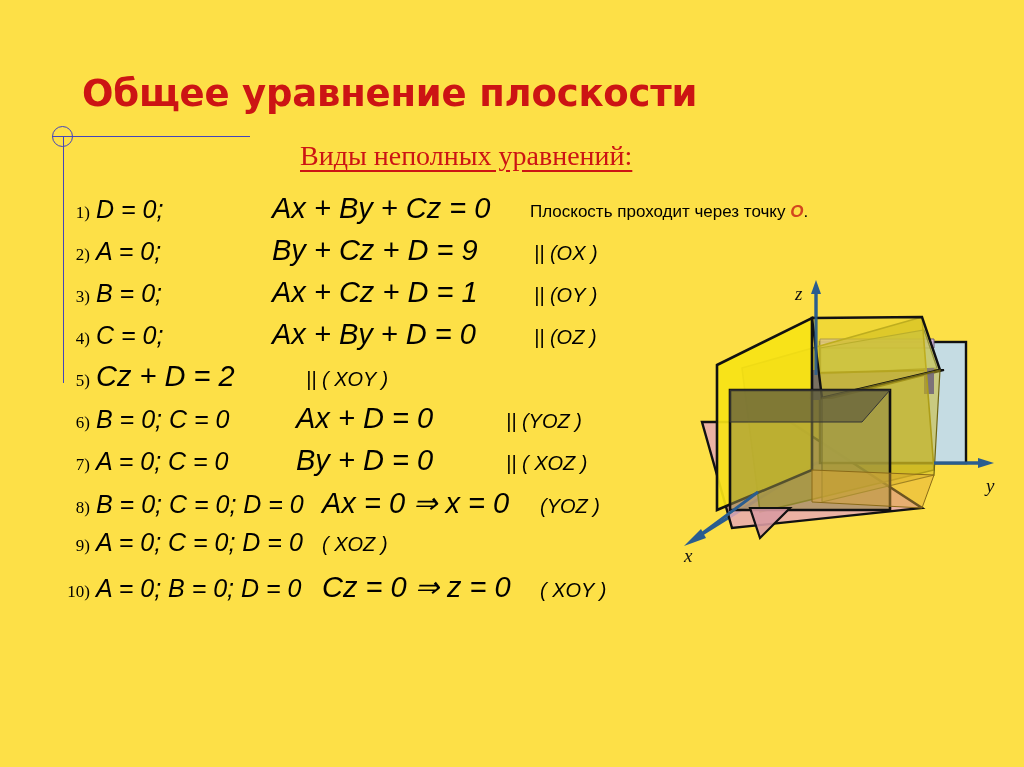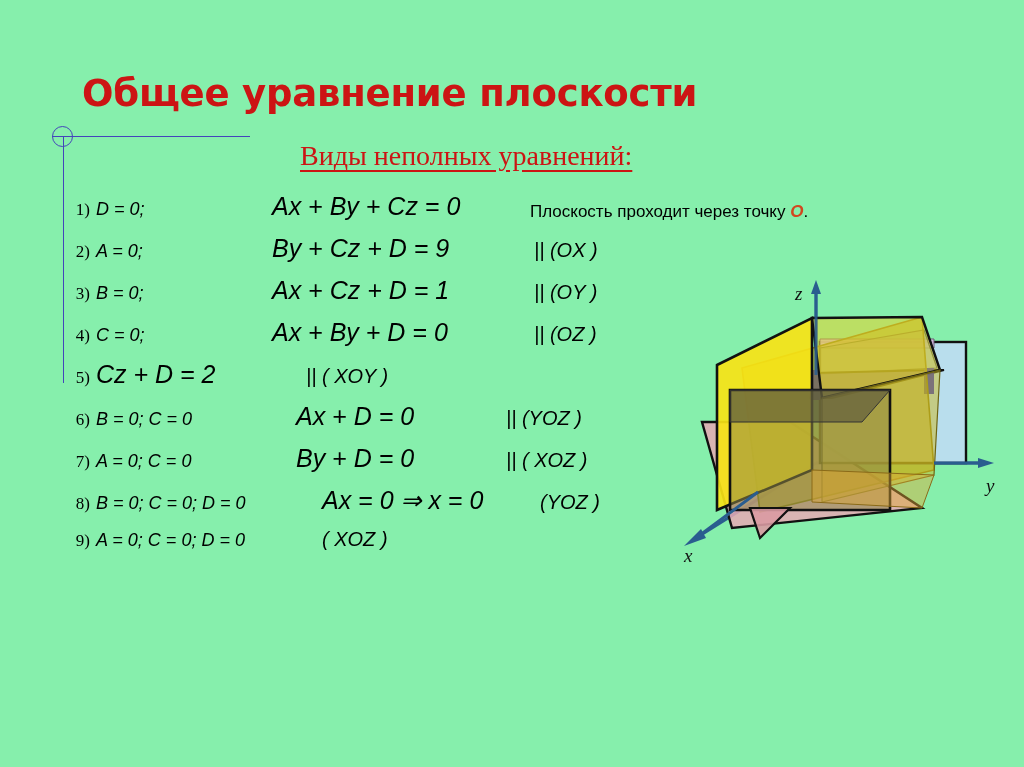--- a/index.html
+++ b/index.html
@@ -7,21 +7,21 @@
     padding: 0;
     background: #ffffff;
   }
   body {
     font-family: "Liberation Sans", sans-serif;
   }
   #slide {
     position: relative;
     width: 1024px;
     height: 767px;
-    background: #86efac;
+    background: #fde047;
     overflow: hidden;
   }
 
   
   #title {
     position: absolute;
     left: 82px;
     top: 72px;
     width: 700px;
     font-family: "DejaVu Sans", sans-serif;
@@ -92,28 +92,28 @@
     font-size: 17px;
     color: #000;
     width: 34px;
     text-align: right;
     padding-right: 6px;
     flex: none;
   }
   .eq-cond {
     font-family: "Liberation Sans", sans-serif;
     font-style: italic;
-    font-size: 18px;
+    font-size: 25px;
     color: #000;
     flex: none;
   }
   .eq-body {
     font-family: "Liberation Sans", sans-serif;
     font-style: italic;
-    font-size: 25px;
+    font-size: 29px;
     color: #000;
     flex: none;
   }
   .eq-note {
     font-family: "Liberation Sans", sans-serif;
     font-style: italic;
     font-size: 20px;
     color: #000;
     flex: none;
   }
@@ -233,20 +233,26 @@
       <span class="eq-body">Ax = 0 ⇒ x = 0</span>
       <span class="eq-note">(YOZ )</span>
     </div>
 
     <div class="eq-row c-c">
       <span class="eq-num">9)</span>
       <span class="eq-cond">A = 0; C = 0; D = 0</span>
       <span class="eq-note">( XOZ )</span>
     </div>
 
+    <div class="eq-row c-c">
+      <span class="eq-num">10)</span>
+      <span class="eq-cond">A = 0; B = 0; D = 0</span>
+      <span class="eq-body">Cz = 0 ⇒ z = 0</span>
+      <span class="eq-note">( XOY )</span>
+    </div>
 
   </div>
 
   <div id="figure">
     <svg width="352" height="310" viewBox="0 0 352 310">
 
       <g>
 
         <line x1="144" y1="105" x2="144" y2="20" stroke="#2a5d8f" stroke-width="3"></line>
         <polygon points="144,10 139,24 149,24" fill="#2a5d8f"></polygon>

